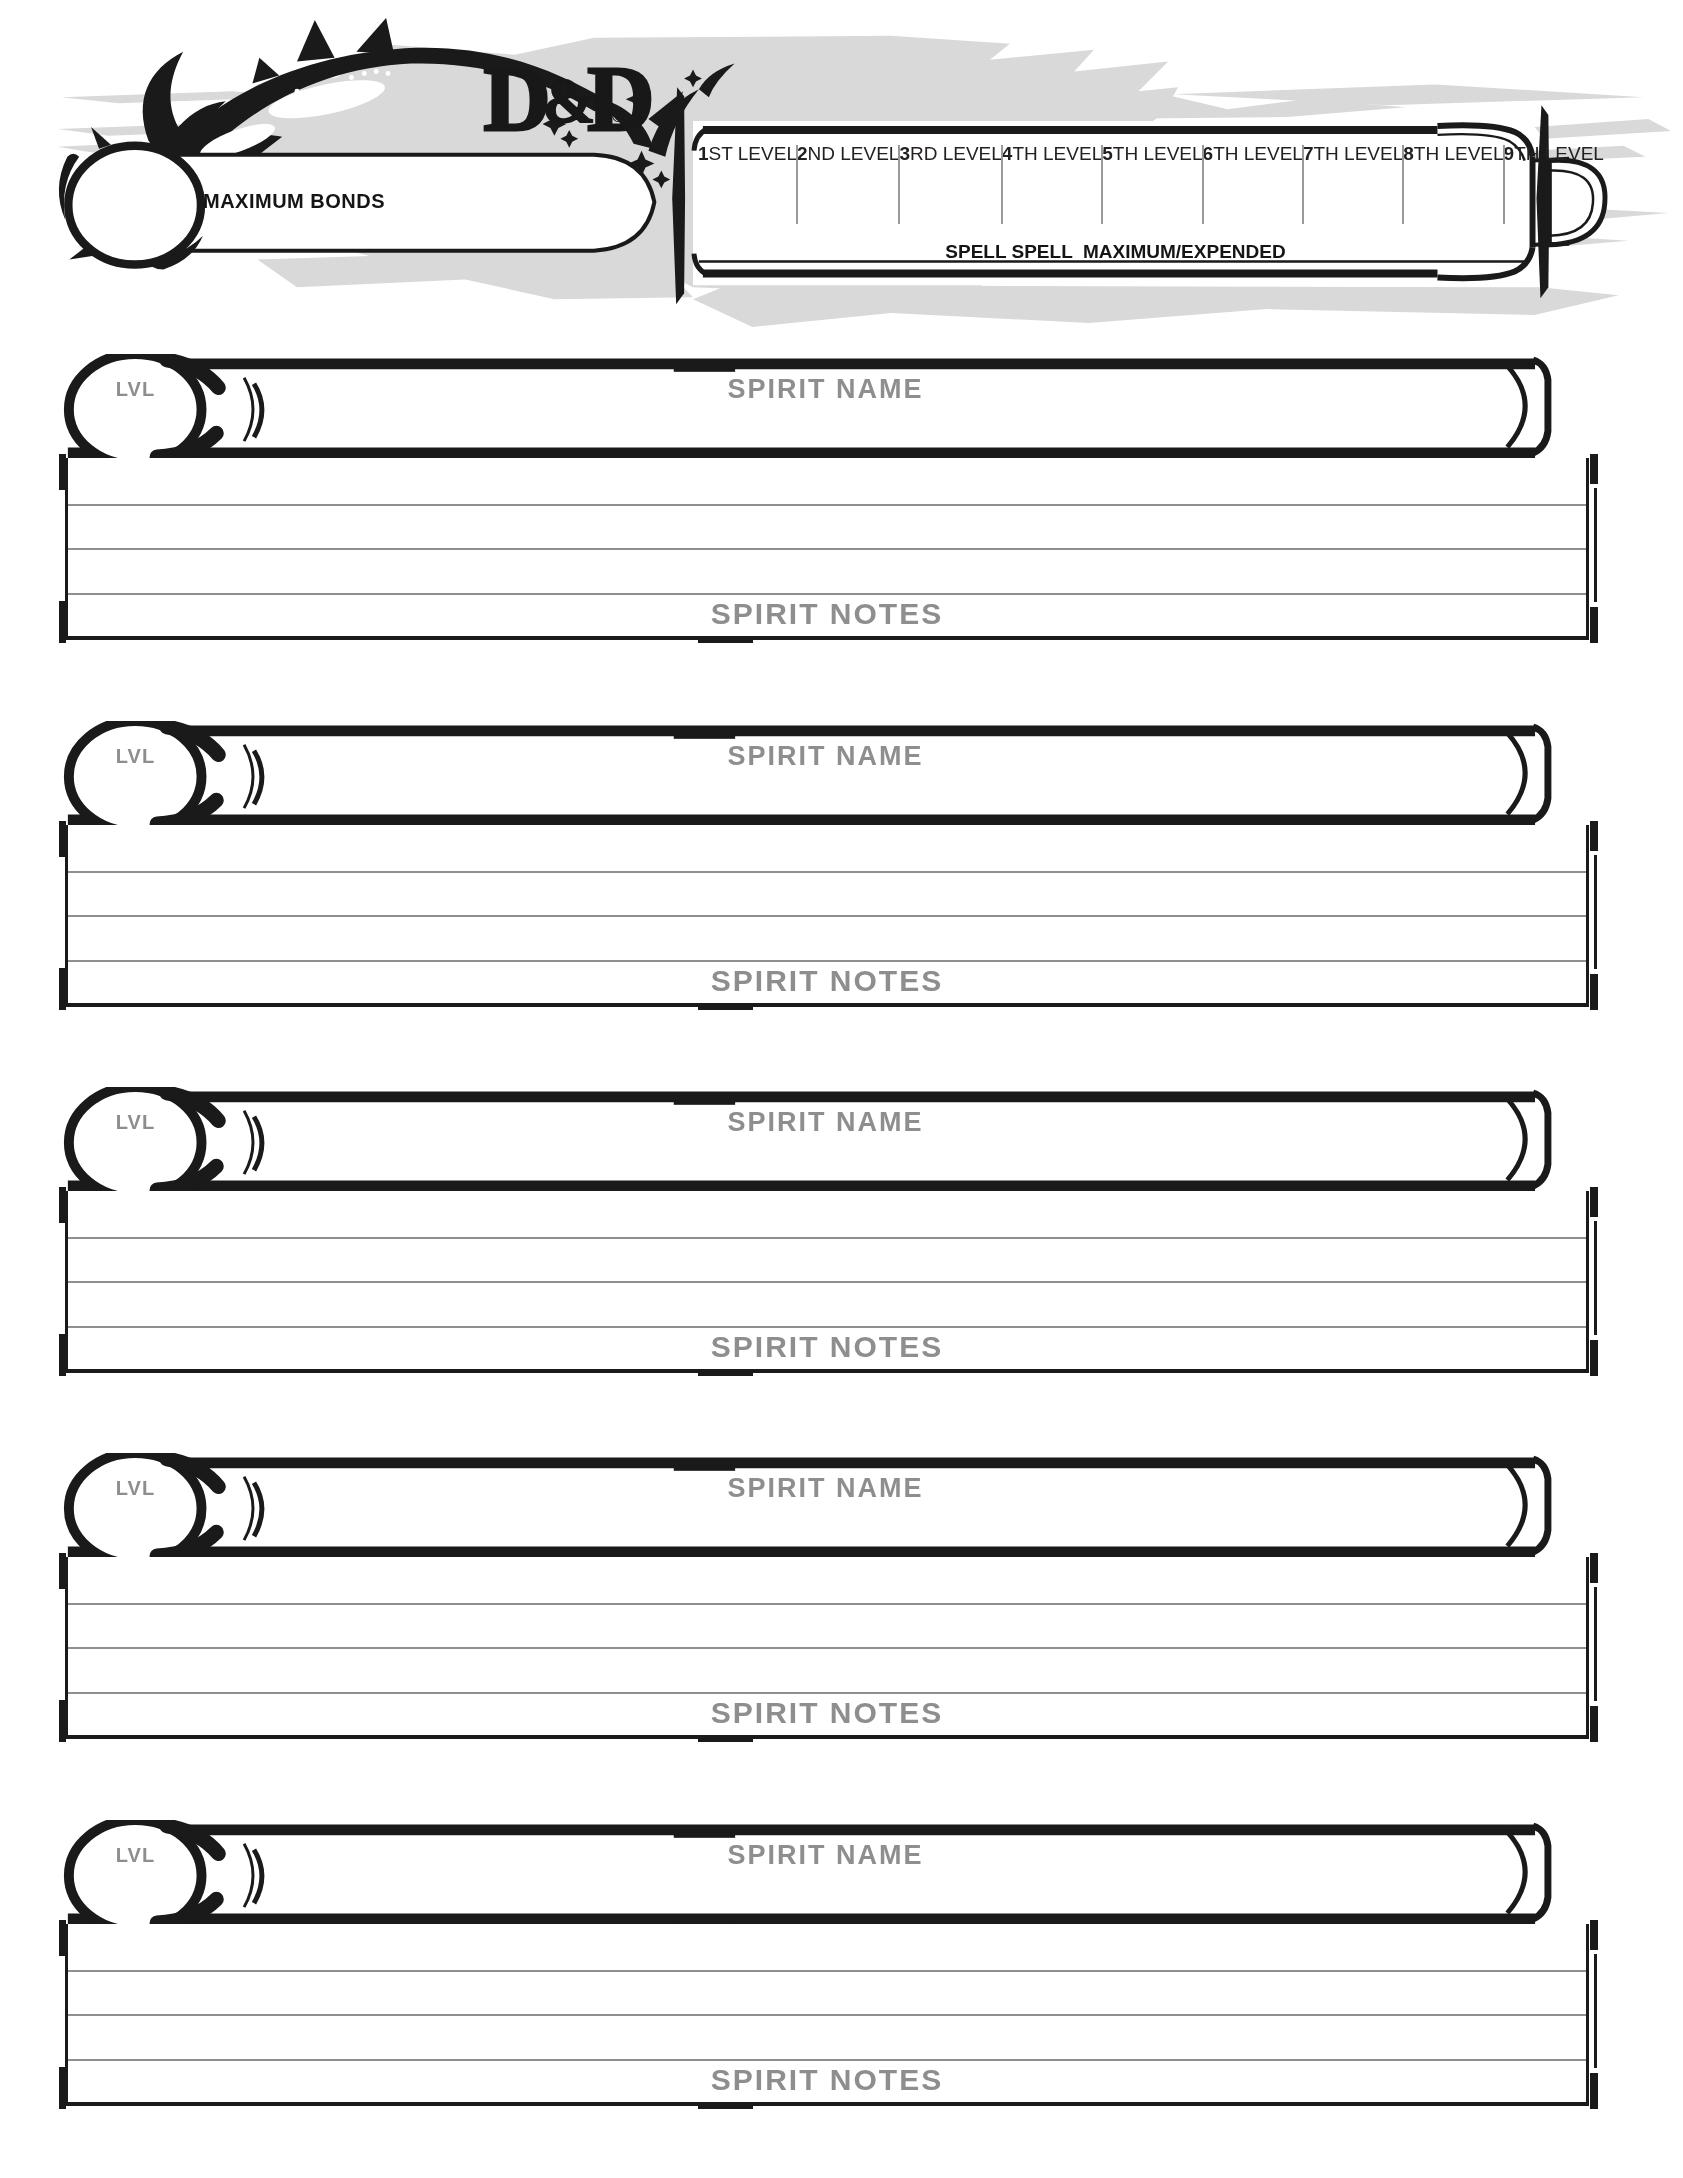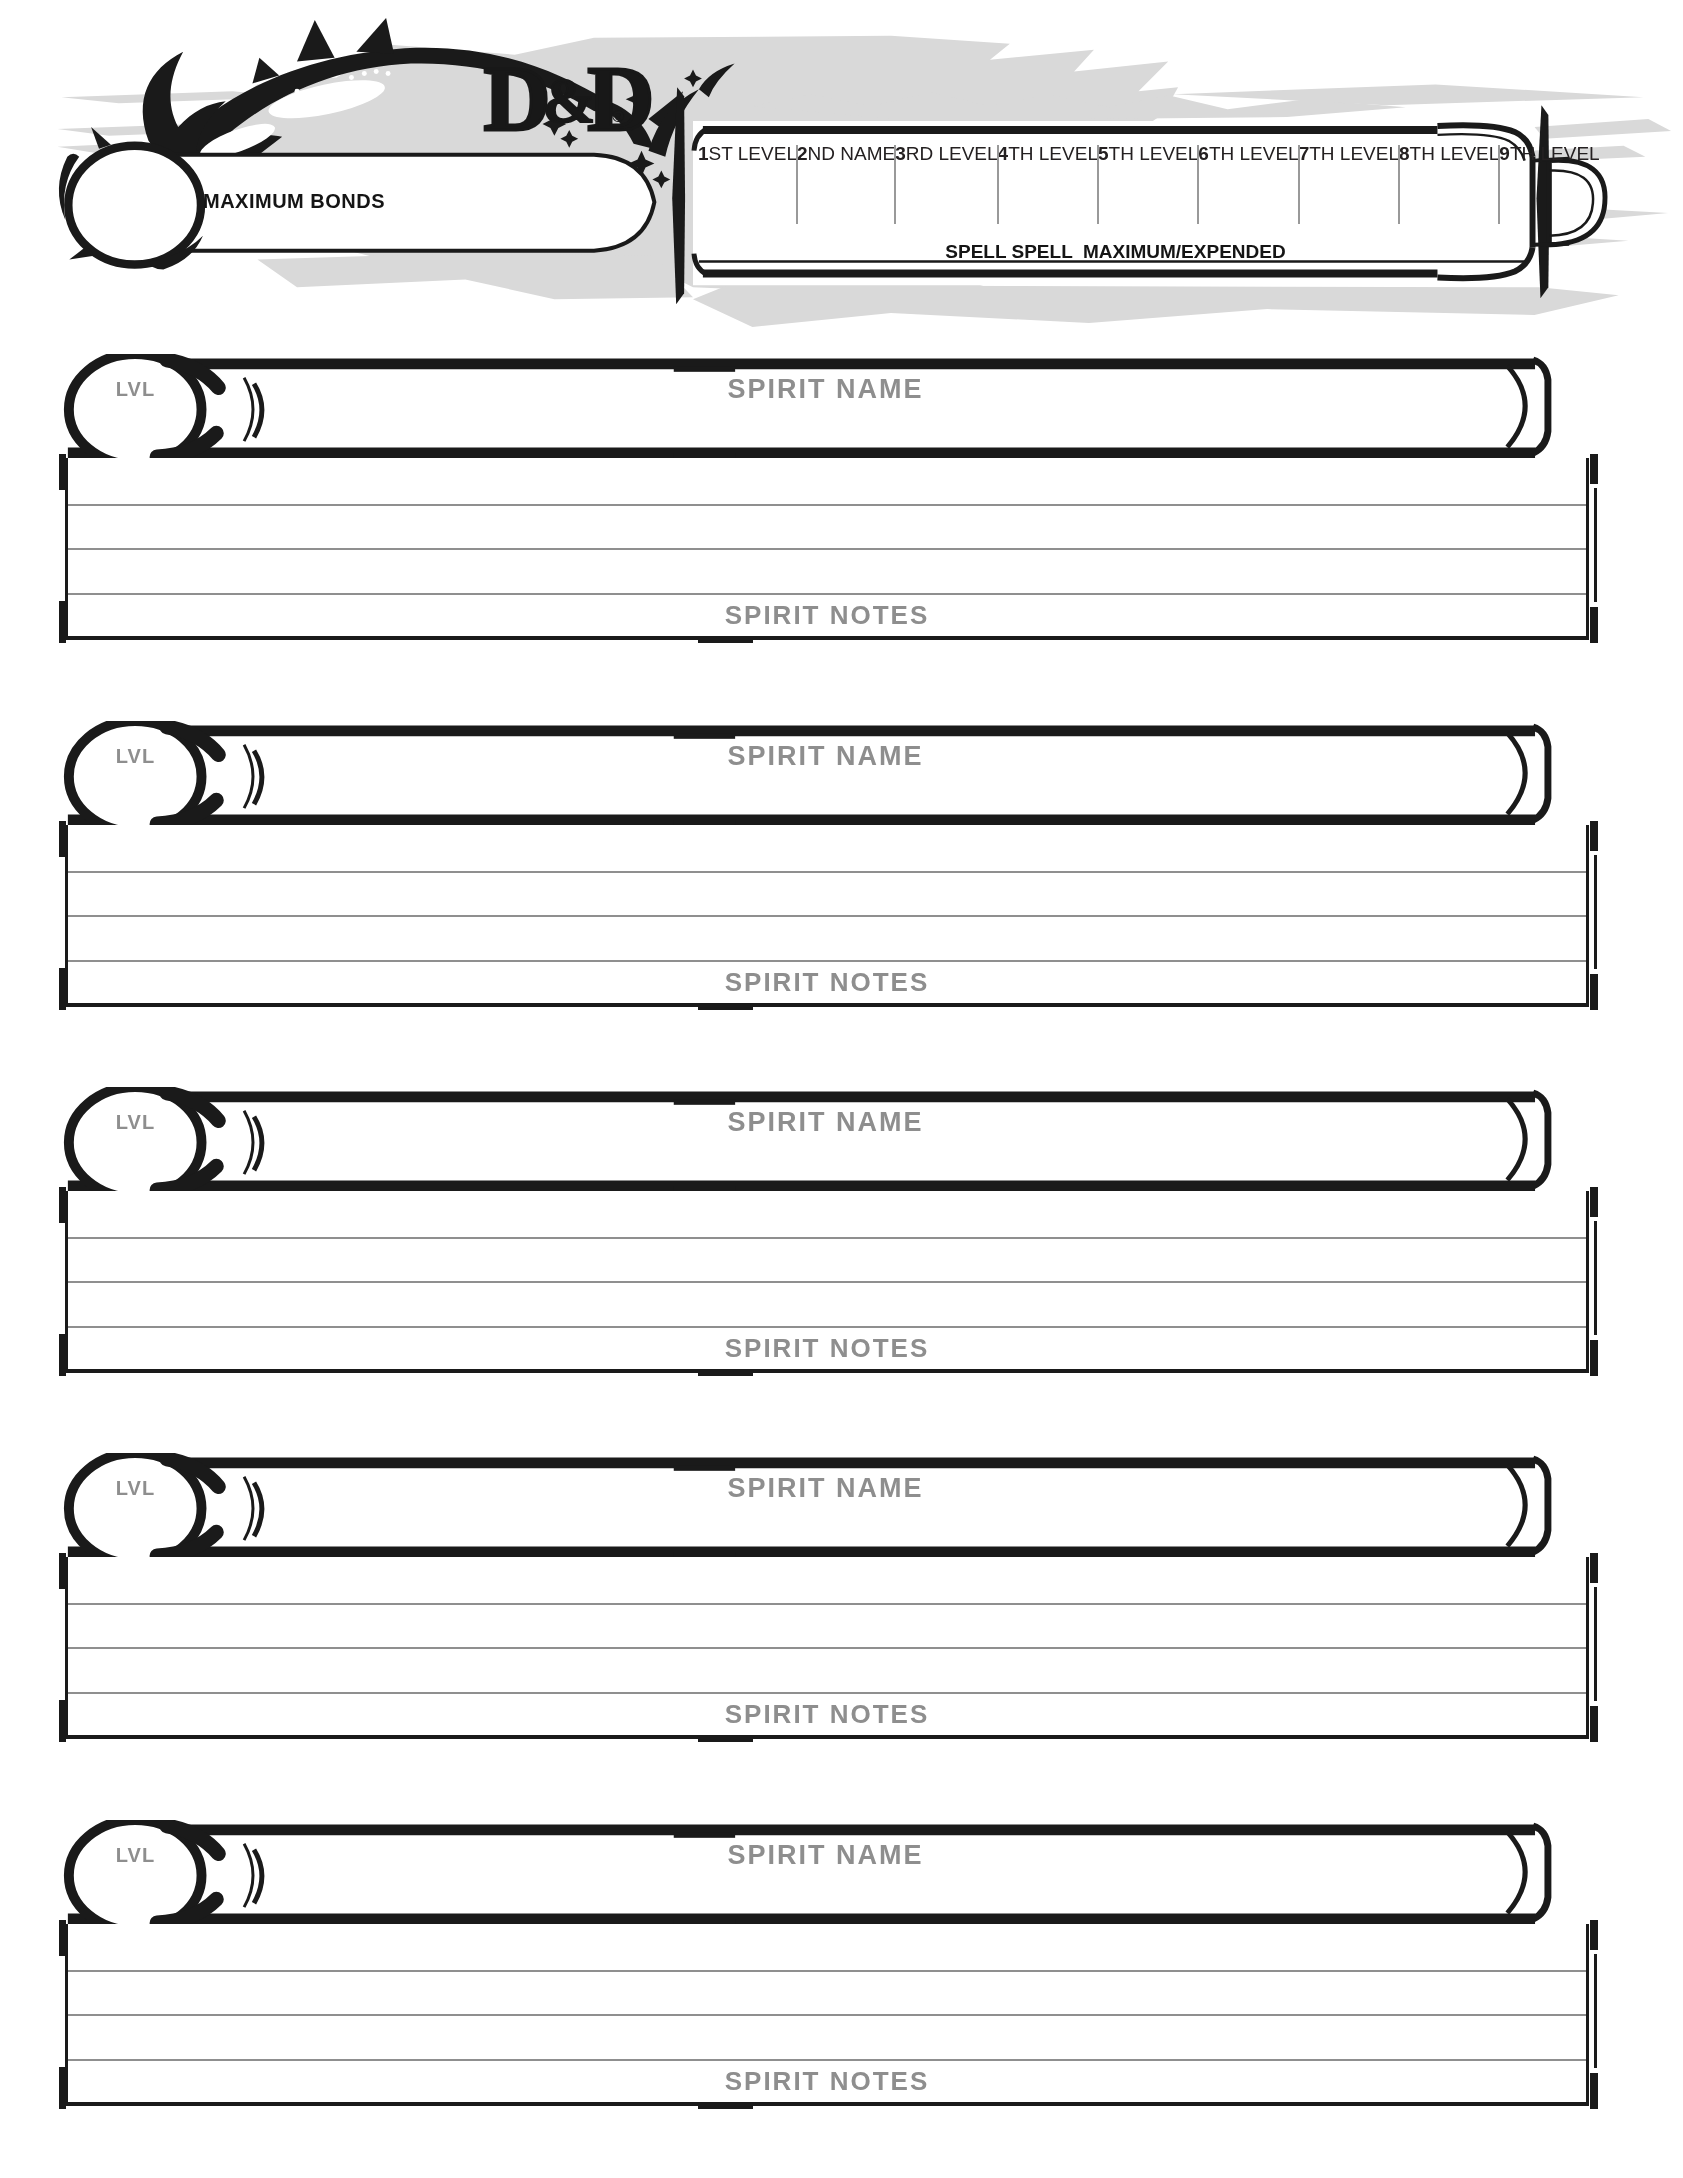--- a/index.html
+++ b/index.html
@@ -33,21 +33,21 @@
             font-size:20px;font-weight:bold;letter-spacing:1px;color:#8e8e8e;}
   .lvl-input{position:absolute;left:77px;top:12px;width:117px;height:93px;border-radius:50%;}
   .name-text{position:absolute;left:65px;top:20px;width:1521px;text-align:center;
              font-size:27px;font-weight:bold;letter-spacing:2px;color:#8e8e8e;}
   .name-input{position:absolute;left:214px;top:14px;width:1263px;height:81px;}
   .notes-box{position:absolute;left:65px;top:104px;width:1518px;height:178px;background:#fff;
              border-left:3px solid #1a1a1a;border-right:3px solid #1a1a1a;border-bottom:4px solid #1a1a1a;}
   .rule{position:absolute;left:0;right:0;height:2px;background:#8f8f8f;}
   .r1{top:46px;} .r2{top:90px;} .r3{top:135px;}
   .notes-text{position:absolute;bottom:5px;left:0;width:100%;text-align:center;
-              font-size:26px;font-weight:bold;letter-spacing:2px;color:#8e8e8e;}
+              font-size:30px;font-weight:bold;letter-spacing:2px;color:#8e8e8e;}
   .cap{position:absolute;background:#1a1a1a;}
   .cap-tl{left:-9px;top:-4px;width:7px;height:36px;}
   .cap-bl{left:-9px;bottom:-7px;width:7px;height:42px;}
   .cap-tr{right:-12px;top:-4px;width:8px;height:30px;}
   .cap-br{right:-12px;bottom:-7px;width:8px;height:36px;}
   .outer-r{right:-11px;top:30px;bottom:34px;width:3px;}
   .nub-b{left:630px;bottom:-7px;width:55px;height:5px;}
 </style>
 </head>
 <body>
@@ -144,21 +144,21 @@
 
   <div class="bonds-circle-field"></div>
   <div class="maxbonds-label">MAXIMUM BONDS</div>
 
   <div class="levels-row" id="levels-row">
   <div class="lv-col">
     <div class="lv-label"><b class="lv-num">1</b><span class="lv-rest">ST LEVEL</span></div>
   </div>
 
   <div class="lv-col">
-    <div class="lv-label"><b class="lv-num">2</b><span class="lv-rest">ND NAME</span></div>
+    <div class="lv-label"><b class="lv-num">2</b><span class="lv-rest">ND LEVEL</span></div>
   </div>
 
   <div class="lv-col">
     <div class="lv-label"><b class="lv-num">3</b><span class="lv-rest">RD LEVEL</span></div>
   </div>
 
   <div class="lv-col">
     <div class="lv-label"><b class="lv-num">4</b><span class="lv-rest">TH LEVEL</span></div>
   </div>
 

